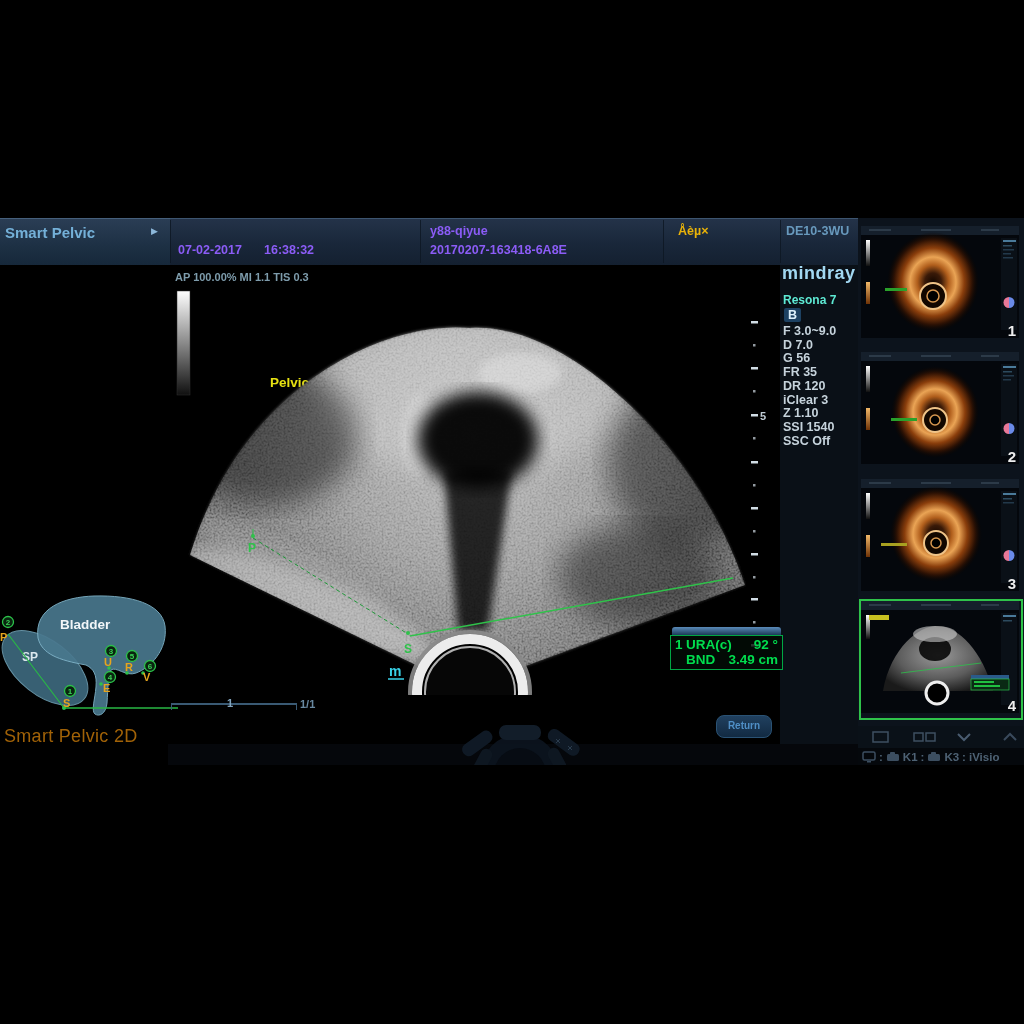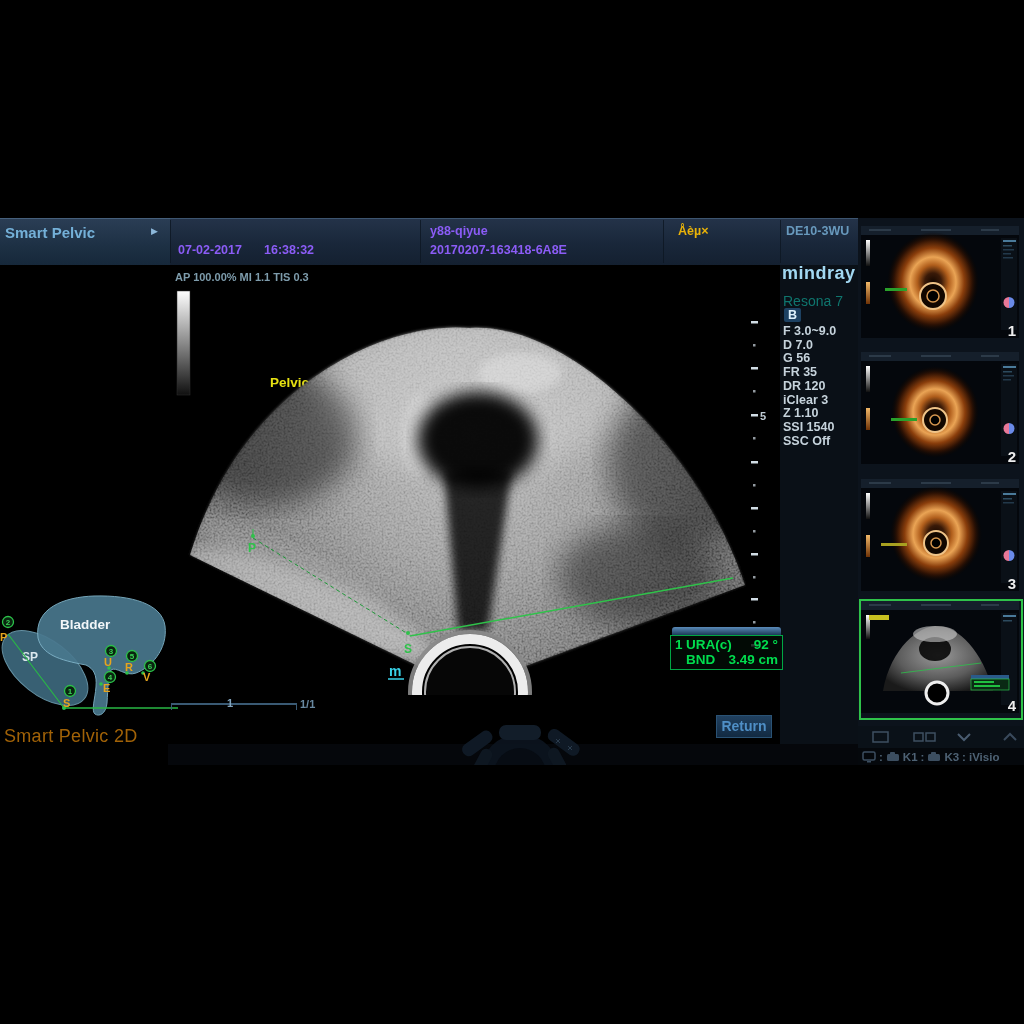--- a/index.html
+++ b/index.html
@@ -13,42 +13,42 @@
   .hdr-tab{left:0;top:218px;width:170px;height:47px;
        background:linear-gradient(#2b3e55,#1d3044 60%,#16283a);
        box-shadow:inset 0 1px 0 #46607c;cursor:pointer;}
   .hdr-tab .lbl{position:absolute;left:5px;top:6px;font-size:15px;font-weight:700;color:#74b0d8;}
   .hdr-tab .arr{position:absolute;right:12px;top:8px;font-size:9px;color:#8db8da;}
   .hdr-sep{top:220px;width:1px;height:43px;background:#0c1622;opacity:.8;}
   .hdr-txt{color:#8b5cf6;font-size:12.5px;font-weight:700;white-space:pre;}
   .hdr-txt2{color:#6899bd;font-size:12.5px;font-weight:700;}
   
   .brand{left:782px;top:263px;font-size:18px;font-weight:700;color:#a2d8f2;letter-spacing:.5px;}
-  .model{left:783px;top:293px;font-size:14px;font-weight:400;color:#0f766e;}
+  .model{left:783px;top:293px;font-size:12px;font-weight:700;color:#5eead4;}
   .mode-b{left:784px;top:308px;font-size:12.5px;font-weight:700;color:#ddf0fc;
           background:#1d4162;padding:0 4px;border-radius:2px;}
   .params{left:783px;top:325px;font-size:12.5px;font-weight:700;color:#c6d3dc;line-height:13.7px;}
   
   .meas{left:670px;top:627px;width:113px;}
   .meas .bar{height:8px;margin:0 2px;border-radius:3px 3px 0 0;
              background:linear-gradient(#5a8ab8,#1b3a58);}
   .meas .body{border:1px solid #00a844;background:rgba(2,12,6,.82);padding:1px 4px 2px 4px;}
   .meas .row{display:flex;font-size:13.5px;font-weight:700;color:#00dd4e;line-height:15px;}
   .meas .idx{width:11px;}
   .meas .nm{flex:1;text-align:left;}
   .meas .vl{text-align:right;}
   
   .caption{left:4px;top:726px;font-size:18px;color:#a16207;letter-spacing:.3px;}
   .pag-line{left:171px;top:703px;width:124px;height:5px;
             border-top:2px solid #3a5a74;border-left:1px solid #3a5a74;border-right:1px solid #3a5a74;}
   .pag-marker{left:224px;top:697px;width:12px;text-align:center;font-size:11px;font-weight:700;color:#82a4be;}
   .pag-page{left:300px;top:698px;font-size:11px;font-weight:700;color:#6888a0;}
   
-  .return-btn{left:716px;top:715px;width:54px;height:21px;border:1px solid #2a5274;border-radius:0;
-              background:linear-gradient(#20405f,#122a42);color:#4f8fc6;font-size:14px;font-weight:700;
+  .return-btn{left:716px;top:715px;width:54px;height:21px;border:1px solid #2a5274;border-radius:8px;
+              background:linear-gradient(#20405f,#122a42);color:#4f8fc6;font-size:10px;font-weight:700;
               text-align:center;line-height:20px;cursor:pointer;}
   
   .thumb-col{left:858px;top:218px;width:166px;height:547px;background:#0c131c;}
   .thumb{left:861px;width:158px;height:112px;background:#04070c;cursor:pointer;}
   .thumb .num{position:absolute;right:3px;bottom:-1px;font-size:15px;font-weight:700;color:#eeeeee;}
   .thumb4-frame{left:859px;top:599px;width:160px;height:117px;border:2px solid #2fc24a;}
   .icon-row{left:858px;top:726px;width:166px;height:22px;background:#0a1118;}
   .key-row{left:858px;top:748px;width:166px;height:17px;background:#05080c;
            display:flex;align-items:center;gap:3px;padding-left:4px;box-sizing:border-box;
            color:#4e6274;font-size:11.5px;font-weight:700;}

